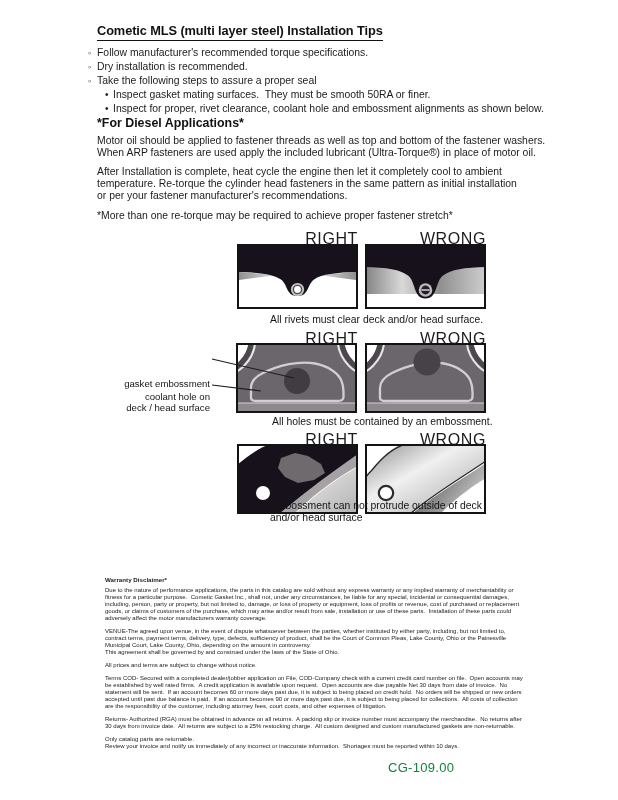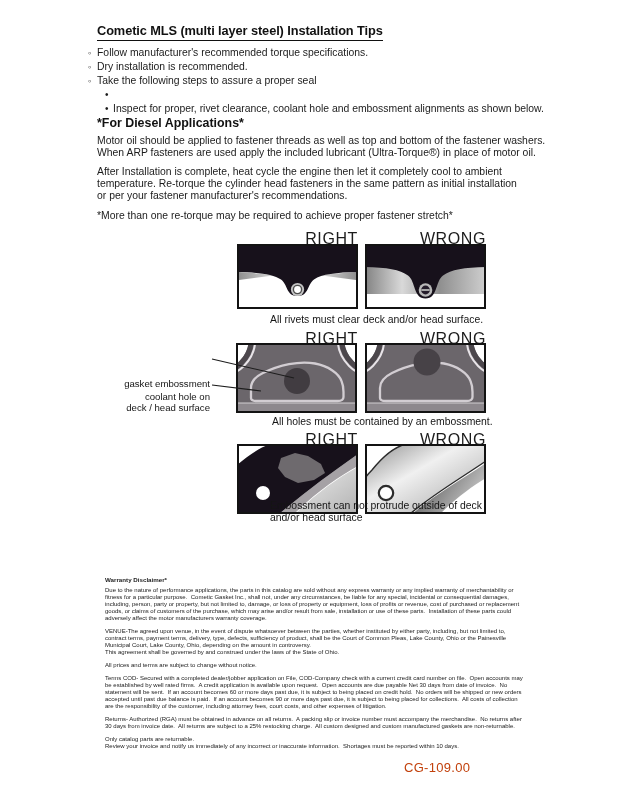--- a/index.html
+++ b/index.html
@@ -38,21 +38,21 @@
 
   .annot { position:absolute; width:105px; font-size:9.6px; line-height:10.6px; text-align:right; white-space:pre; color:#151515; }
   .annot1 { left:105px; top:344px;margin-top:48px; }
   .annot2 { left:105px; top:379px; }
   .leader-svg { position:absolute; left:115px; top:343px; pointer-events:none; }
 
   .warranty { position:absolute; left:105px; top:576px; font-size:6px; line-height:7px; color:#222; }
   .w-head { font-weight:bold; font-size:6.2px; margin-bottom:4px; white-space:pre; }
   .w-para { white-space:pre; margin-bottom:6px; }
 
-  .doc-code { position:absolute; left:404px; top:760px; font-size:13px; letter-spacing:0.3px; color:#c2410c; }
+  .doc-code { position:absolute; left:388px; top:760px; font-size:13px; letter-spacing:0.3px; color:#15803d; }
 </style>
 </head>
 <body>
 
 <div class="page">
 
   <div class="title">Cometic MLS (multi layer steel) Installation Tips</div>
 
   <div class="bullets">
     <div class="b-row">
@@ -62,20 +62,21 @@
     <div class="b-row">
       <span class="b-marker">◦</span>
       <span>Dry installation is recommended.</span>
     </div>
     <div class="b-row">
       <span class="b-marker">◦</span>
       <span>Take the following steps to assure a proper seal</span>
     </div>
     <div class="b-row sub">
       <span class="b-marker">•</span>
+      <span>Inspect gasket mating surfaces.  They must be smooth 50RA or finer.</span>
     </div>
     <div class="b-row sub">
       <span class="b-marker">•</span>
       <span>Inspect for proper, rivet clearance, coolant hole and embossment alignments as shown below.</span>
     </div>
   </div>
 
   <div class="diesel-heading">*For Diesel Applications*</div>
   <div class="para para2">After Installation is complete, heat cycle the engine then let it completely cool to ambient
 temperature. Re-torque the cylinder head fasteners in the same pattern as initial installation

